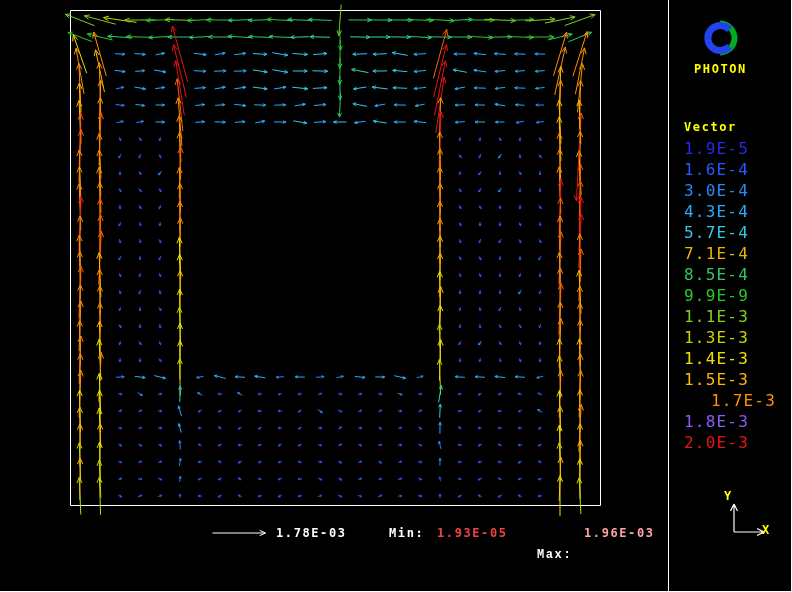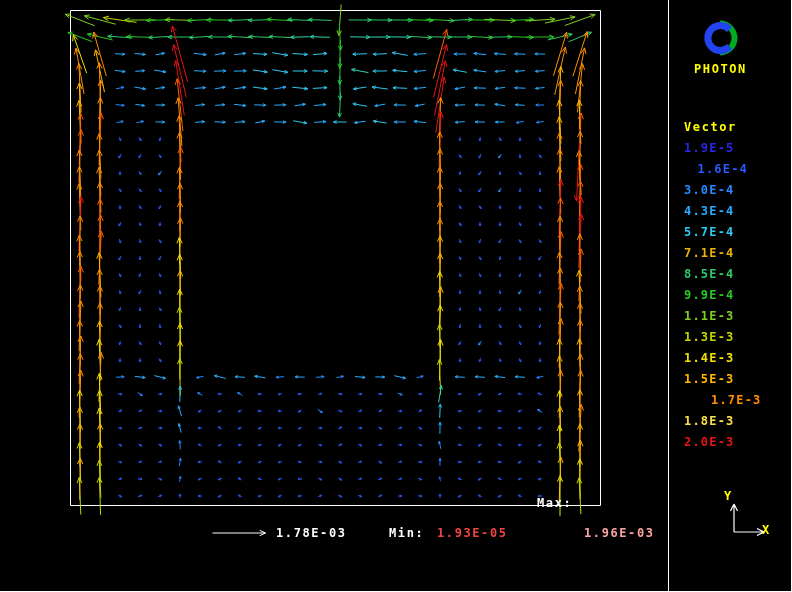--- a/index.html
+++ b/index.html
@@ -10,26 +10,26 @@
     font-family:"DejaVu Sans Mono","Liberation Mono",monospace;
   }
   .txt { position:absolute; font-weight:bold; font-size:12px; color:#fff;
          letter-spacing:1.6px; white-space:pre; }
   #field { position:absolute; left:0; top:0; }
   .divider { position:absolute; left:668px; top:0; width:1px; height:592px; background:#fff; }
   .logo { position:absolute; left:698px; top:16px; }
   .app-title { left:694px; top:62px; color:#ffff00; }
   .legend-title { left:684px; top:120px; color:#ffff00; }
   .legend-list { position:absolute; left:684px; top:138px; }
-  .legend-entry { height:21px; line-height:21px; font-weight:bold; font-size:12px;
+  .legend-entry { height:21px; line-height:21px; font-weight:normal; font-size:16px;
                   letter-spacing:1.2px; white-space:pre; }
   .scale-val { left:276px; top:526px; }
   .min-lab { left:389px; top:526px; }
   .min-val { left:437px; top:526px; }
-  .max-lab { left:537px; top:496px; }
+  .max-lab { left:537px; top:548px;font-family:Liberation Mono, monospace; }
   .max-val { left:584px; top:526px; }
   .caption { left:90px; top:549px; }
   .axis-y { left:724px; top:489px; color:#ffff00; }
   .axis-x { left:762px; top:523px; color:#ffff00; }
   .axis-svg { position:absolute; left:722px; top:492px; }
 </style>
 </head>
 <body>
 
 <div class="screen">
@@ -637,33 +637,33 @@
   <svg class="logo" width="44" height="44" viewBox="0 0 44 44">
     <circle cx="22" cy="22" r="16" fill="#000"></circle>
     <path d="M 22 7.5 A 14.5 14.5 0 0 1 22 36.5" fill="none" stroke="#00aa22" stroke-width="6"></path>
     <path d="M 31.5 13.5 A 12.5 12.5 0 1 0 31.5 30.5" fill="none" stroke="#2244ee" stroke-width="7"></path>
   </svg>
   <div class="txt app-title">PHOTON</div>
 
   <div class="txt legend-title">Vector</div>
   <div class="legend-list" id="legend-list">
       <div class="legend-entry" style="color: rgb(40, 40, 232);">1.9E-5</div>
-      <div class="legend-entry" style="color: rgb(40, 88, 255); text-align: center;">1.6E-4</div>
+      <div class="legend-entry" style="color: rgb(40, 88, 255);">1.6E-4</div>
       <div class="legend-entry" style="color: rgb(40, 136, 255);">3.0E-4</div>
       <div class="legend-entry" style="color: rgb(40, 172, 255);">4.3E-4</div>
       <div class="legend-entry" style="color: rgb(48, 200, 240);">5.7E-4</div>
       <div class="legend-entry" style="color: #eab308;">7.1E-4</div>
       <div class="legend-entry" style="color: rgb(44, 200, 104);">8.5E-4</div>
-      <div class="legend-entry" style="color: rgb(40, 200, 40);">9.9E-4</div>
+      <div class="legend-entry" style="color: rgb(40, 200, 40);">9.9E-9</div>
       <div class="legend-entry" style="color: rgb(128, 208, 32);">1.1E-3</div>
       <div class="legend-entry" style="color: rgb(200, 212, 0);">1.3E-3</div>
       <div class="legend-entry" style="color: rgb(240, 224, 0);">1.4E-3</div>
       <div class="legend-entry" style="color: rgb(255, 184, 0);">1.5E-3</div>
       <div class="legend-entry" style="color: rgb(255, 144, 0); margin-left: 27px;">1.7E-3</div>
-      <div class="legend-entry" style="color: #fde047;">1.8E-3</div>
+      <div class="legend-entry" style="color: #8b5cf6;">1.8E-3</div>
       <div class="legend-entry" style="color: rgb(232, 20, 20);">2.0E-3</div>
     </div>
 
   <div class="txt axis-y">Y</div>
   <svg class="axis-svg" width="70" height="48" viewBox="0 0 70 48">
     <path d="M 12 40 L 12 12 M 12 12 L 8.5 19 M 12 12 L 15.5 19 M 12 40 L 42 40 M 42 40 L 35 36.5 M 42 40 L 35 43.5" stroke="#ffffff" stroke-width="1.2" fill="none"></path>
   </svg>
   <div class="txt axis-x">X</div>
 
 </div>

